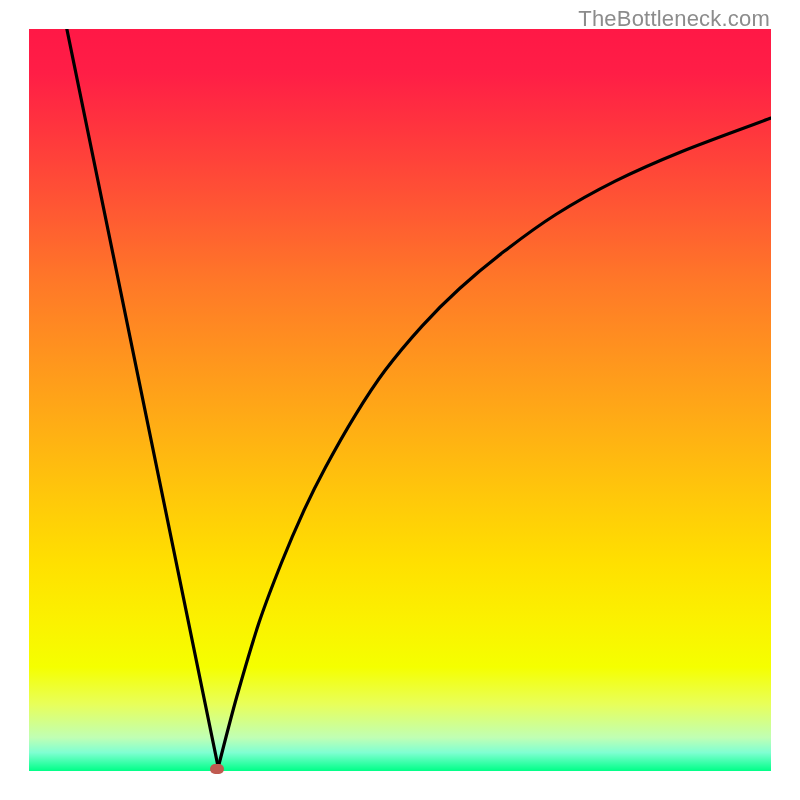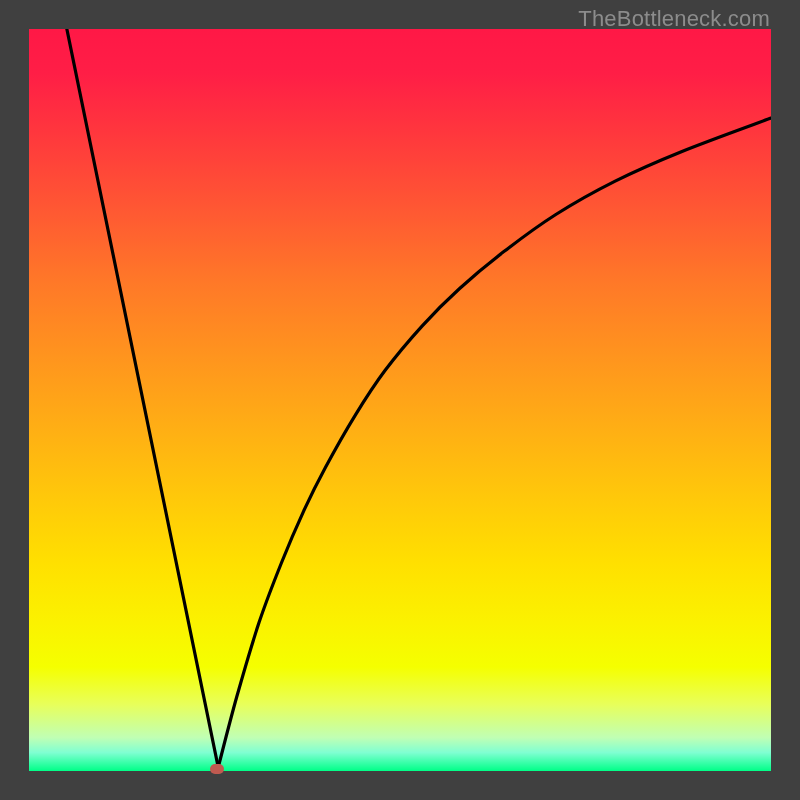--- a/index.html
+++ b/index.html
@@ -1,21 +1,21 @@
 <!DOCTYPE html>
 <html><head>
 <meta charset="utf-8">
 <style>
   * { margin: 0; padding: 0; box-sizing: border-box; }
   html, body { width: 800px; height: 800px; overflow: hidden; background: #000; }
   .frame {
     position: relative;
     width: 800px;
     height: 800px;
-    background: #404040;
+    background: #ffffff;
   }
   .plot-area {
     position: absolute;
     left: 29px;
     top: 29px;
     width: 742px;
     height: 742px;
     background: linear-gradient(to bottom,
       #ff1846 0%,
       #ff1e46 6%,

